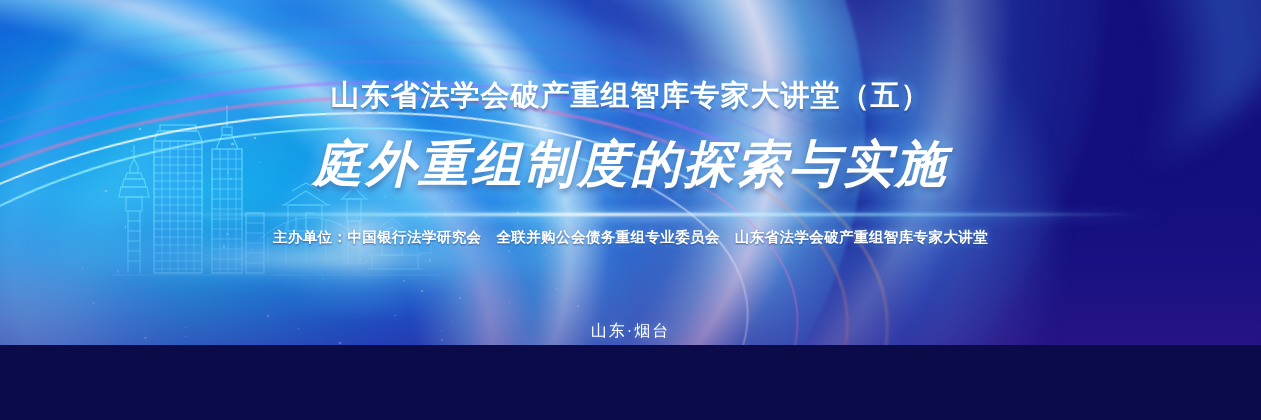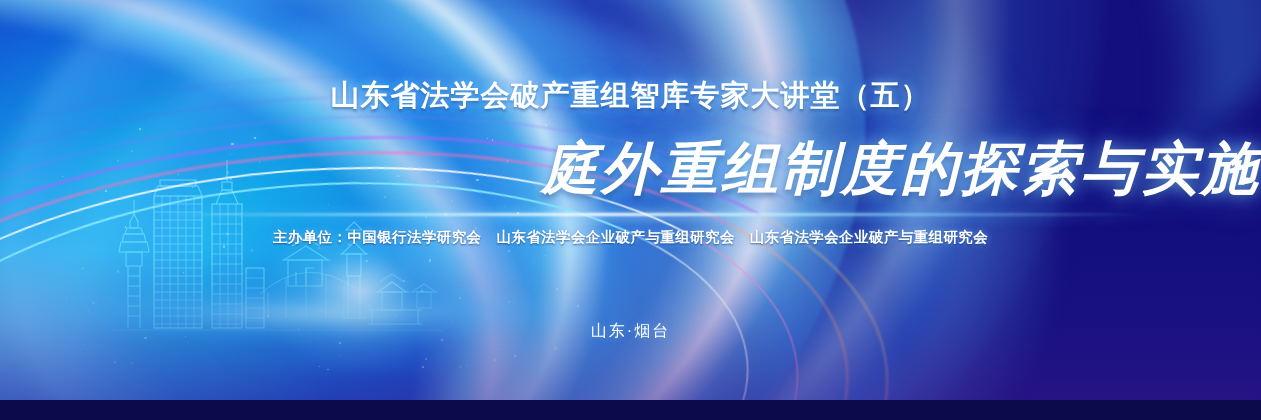--- a/index.html
+++ b/index.html
@@ -1,20 +1,20 @@
 <!DOCTYPE html>
 <html><head>
 <meta charset="utf-8">
 <style>
   html,body{margin:0;padding:0;background:#0b0b4a;}
   *{box-sizing:border-box;}
 
   #banner{
     position:relative;
-    width:1261px;height:400px;
+    width:1261px;height:345px;
     overflow:hidden;
     font-family:"Liberation Sans","DejaVu Sans",sans-serif;
     background:
       radial-gradient(ellipse 900px 560px at 14% 54%, #19b9f0 0%, #129ee6 16%, #1160d8 36%, #1a26a8 60%, #151187 78%, #140f7e 100%),
       linear-gradient(120deg,#1b1a96 0%,#171291 45%,#130d7c 100%);
   }
 
   
   .layer{position:absolute;inset:0;pointer-events:none;}
 
@@ -164,23 +164,23 @@
 
   #supertitle{
     position:absolute;left:0;right:0;top:76px;text-align:center;
     font-size:29px;font-weight:bold;color:#ffffff;
     letter-spacing:1px;
     text-shadow:0 0 10px rgba(120,200,255,.85),0 0 22px rgba(60,150,255,.6),0 2px 3px rgba(0,10,60,.5);
     white-space:nowrap;
   }
 
   #headline{
-    position:absolute;left:0;right:0;top:131px;text-align:right;
+    position:absolute;left:0;right:0;top:131px;text-align:center;
     font-family:"DejaVu Serif","Liberation Serif",serif;
-    font-size:57px;font-weight:bold;color:#ffffff;
+    font-size:50px;font-weight:bold;color:#ffffff;
     letter-spacing:3px;
     font-style:italic;
     text-shadow:0 0 16px rgba(140,215,255,.75),0 0 34px rgba(60,150,255,.55),0 3px 6px rgba(0,10,70,.55);
     white-space:nowrap;
   }
 
   #organizers{
     position:absolute;left:0;right:0;top:228px;text-align:center;
     font-size:14.5px;font-weight:bold;color:#ffffff;
     letter-spacing:.4px;
@@ -406,17 +406,17 @@
   <div class="trail t1"></div>
   <div class="trail t6"></div>
   <div class="haze-bottom"></div>
 
   <div id="divider2"></div>
   <div id="divider"></div>
 
   <div id="content">
     <div id="supertitle">山东省法学会破产重组智库专家大讲堂（五）</div>
     <div id="headline">庭外重组制度的探索与实施</div>
-    <div id="organizers">主办单位：中国银行法学研究会　山东省法学会企业破产与重组研究会　山东省法学会企业破产与重组研究会</div>
+    <div id="organizers">主办单位：中国银行法学研究会　全联并购公会债务重组专业委员会　山东省法学会破产重组智库专家大讲堂</div>
     <div id="location">山东·烟台</div>
   </div>
 
 </div>
 
 </body></html>

